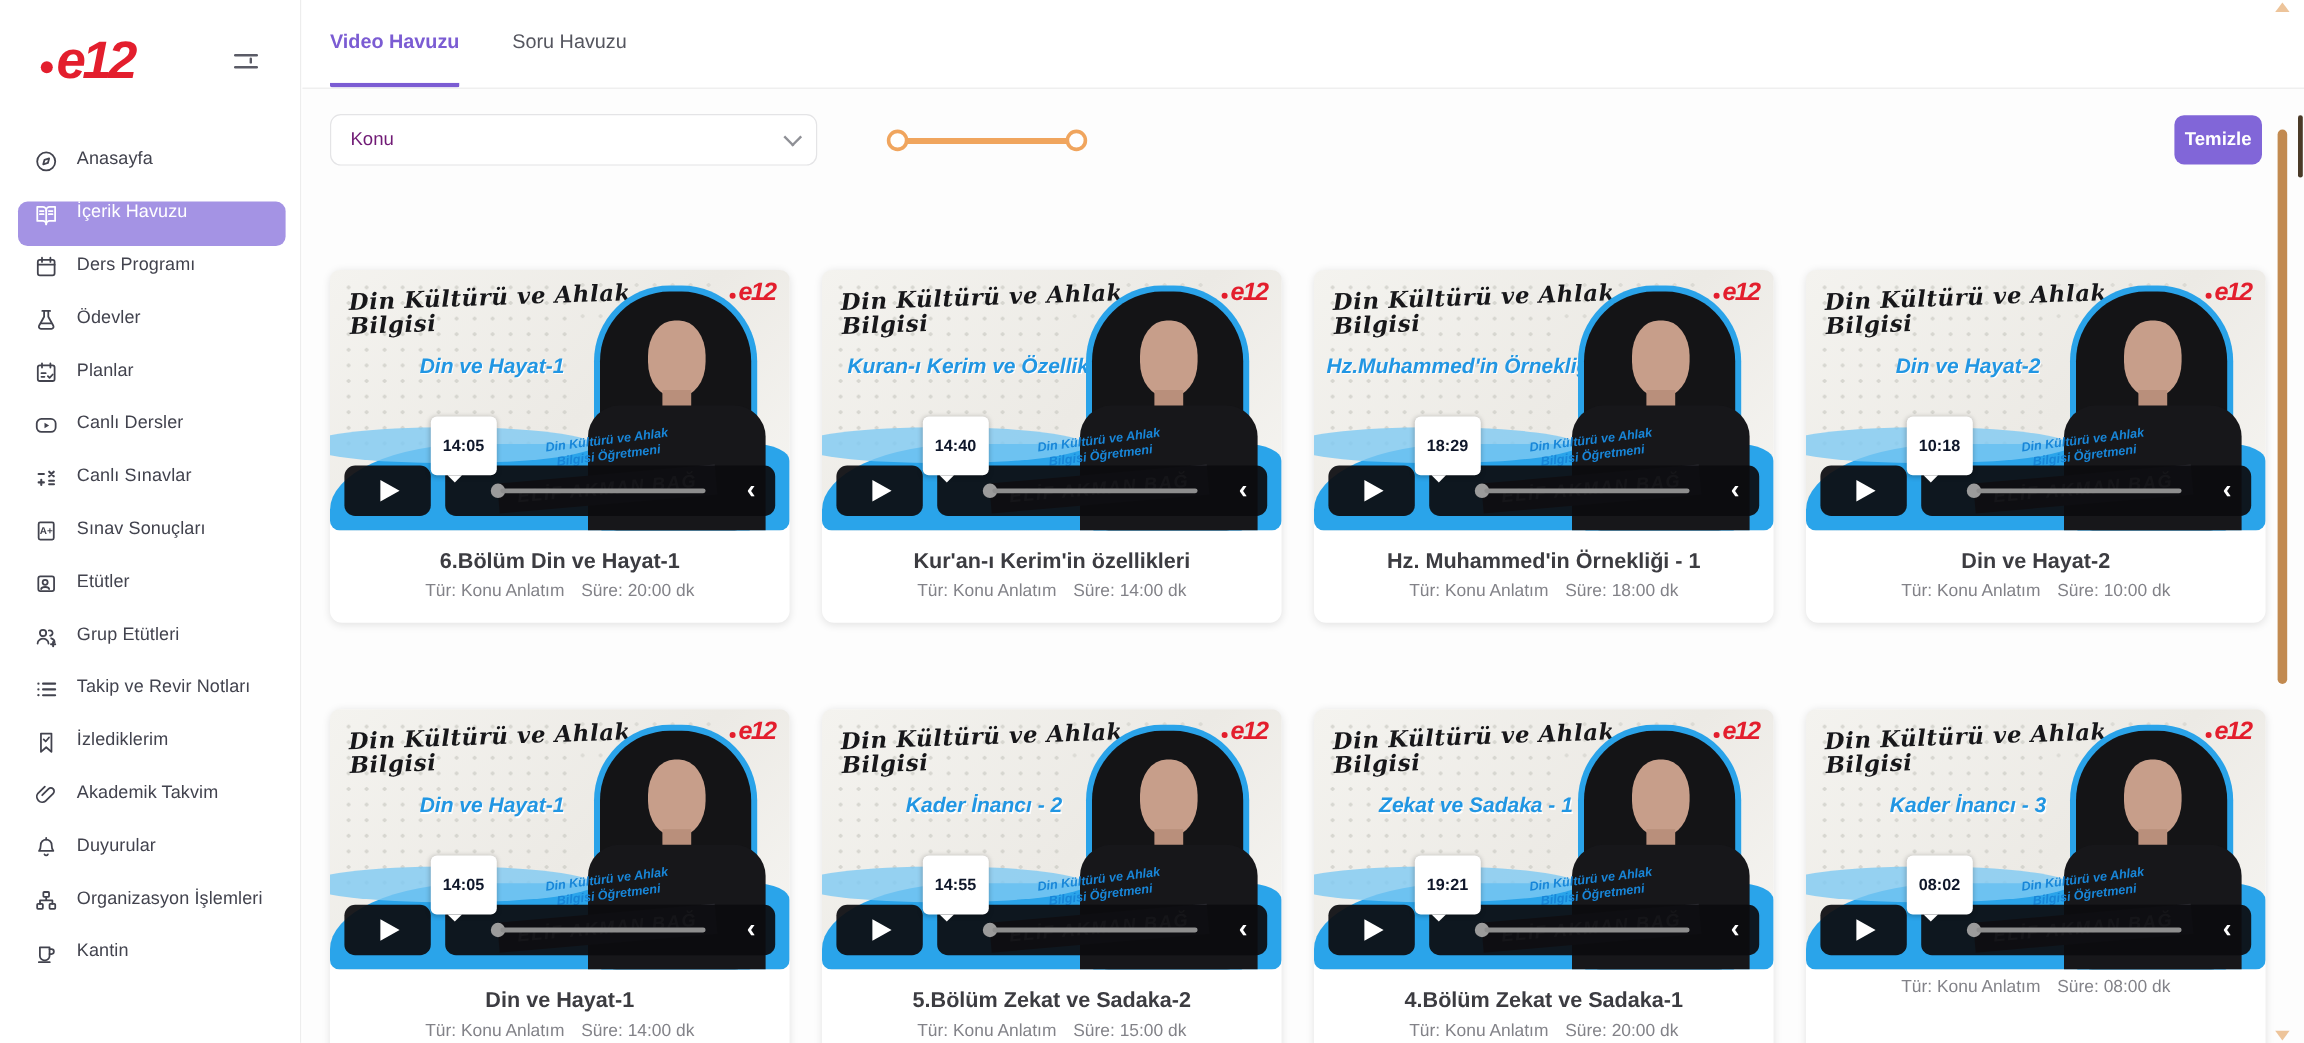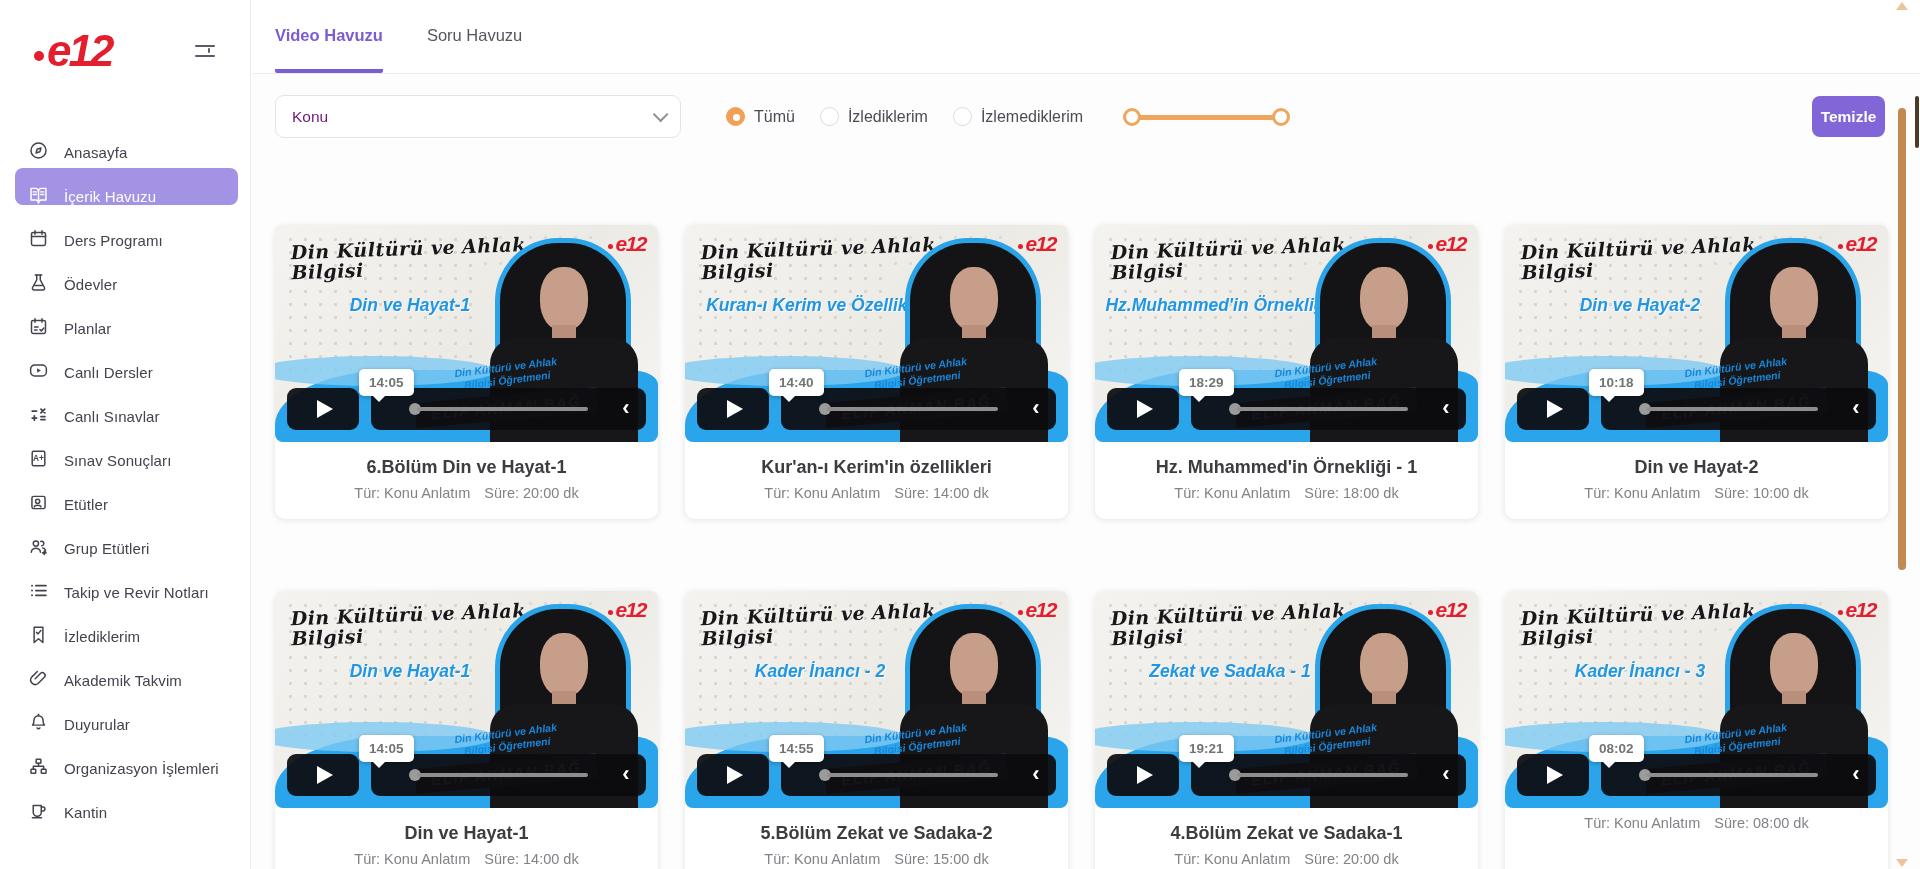--- a/index.html
+++ b/index.html
@@ -13,21 +13,21 @@
   .logo { position:absolute; left:34px; top:26px; display:flex; align-items:center; cursor:pointer; }
   .logo .dot { width:10px; height:10px; border-radius:50%; background:#e31e2d; margin-right:3px; margin-top:10px; }
   .logo .word { font-size:44px; font-weight:800; color:#e31e2d; letter-spacing:-3px; font-style:italic; }
   .burger { position:absolute; right:33px; top:44px; width:22px; height:16px; cursor:pointer; }
   .burger i { position:absolute; left:0; height:2.4px; background:#5a5b66; border-radius:2px; display:block; }
   .burger i:nth-child(1){ top:1px; width:20px; }
   .burger i:nth-child(2){ top:11px; width:20px; }
   .burger i:nth-child(3){ top:4px; left:13px; width:2.4px; height:5px; }
 
   .menu { margin-top:28px; }
-  .menu-item { display:flex; align-items:flex-end; height:37px; margin:7px 12px 7px 15px;
+  .menu-item { display:flex; align-items:flex-start; height:37px; margin:7px 12px 7px 15px;
                padding-left:13px; border-radius:8px; cursor:pointer; color:#42434e; }
   .menu-item svg { width:21px; height:21px; flex:0 0 21px; stroke:#42434e; fill:none;
                    stroke-width:1.7; stroke-linecap:round; stroke-linejoin:round; }
   .menu-item .lbl { margin-left:15px; font-size:15px; letter-spacing:.1px; white-space:nowrap; }
   .menu-item.active { background:#a493e4; color:#fff; }
   .menu-item.active svg { stroke:#fff; }
   .menu-item svg text { fill:#42434e; stroke:none; font-weight:bold; }
 
   
   .content { position:absolute; left:252px; top:0; right:0; height:869px; background:#fdfdfd; }
@@ -104,21 +104,21 @@
                   border-color:transparent transparent transparent #fff; margin-left:4px; }
   .ctrlbar { position:absolute; left:96px; right:12px; bottom:12px; height:42px;
              background:rgba(12,12,15,.93); border-radius:9px; }
   .ctrlbar .knob { position:absolute; left:38px; top:15px; width:12px; height:12px;
                    border-radius:50%; background:#9b9b9b; }
   .ctrlbar .line { position:absolute; left:46px; right:58px; top:19px; height:4px;
                    background:#8e8e8e; border-radius:2px; }
   .ctrlbar .back { position:absolute; right:12px; top:6px; width:16px; height:28px; color:#fff;
                    font-size:22px; font-weight:700; line-height:28px; text-align:center; }
   .dur-tip { position:absolute; left:84px; bottom:46px; background:#fff; border-radius:5px;
-             padding:6px 10px; font-size:13.5px; font-weight:700; color:#737373;
+             padding:17px 10px; font-size:13.5px; font-weight:700; color:#0f172a;
              box-shadow:0 1px 4px rgba(0,0,0,.25); }
   .dur-tip::after { content:""; position:absolute; left:14px; bottom:-6px; border-style:solid;
                     border-width:6px 6px 0 6px; border-color:#fff transparent transparent transparent; }
   .vtitle { margin-top:15px; text-align:center; font-size:18px; font-weight:700; color:#3c3c41; }
   .vmeta { margin:7px 0 18px; text-align:center; font-size:14.5px; color:#828288; }
   .vmeta span { margin:0 7px; }
 
   
   .sb-thumb { position:absolute; right:14px; top:108px; width:8px; height:462px;
               background:#c28a50; border-radius:4px; z-index:9; cursor:pointer; }
@@ -279,34 +279,20 @@
   <div class="tabbar" id="tabbar">
       <div class="tab active">Video Havuzu</div>
       <div class="tab">Soru Havuzu</div>
     </div>
 
   <div class="filters">
     <div class="select konu">
       <span>Konu</span>
       <span class="chev"></span>
     </div>
-    <div class="radios" id="radios">
-        <div class="radio sel">
-          <span class="rdot"></span>
-          <span>Tümü</span>
-        </div>
-        <div class="radio">
-          <span class="rdot"></span>
-          <span>İzlediklerim</span>
-        </div>
-        <div class="radio">
-          <span class="rdot"></span>
-          <span>İzlemediklerim</span>
-        </div>
-      </div>
     <div class="slider">
       <div class="track"></div>
       <div class="hnd l"></div>
       <div class="hnd r"></div>
     </div>
     <div class="spacer"></div>
     <button class="clear-btn">Temizle</button>
   </div>
 
   <div class="grid" id="grid">

